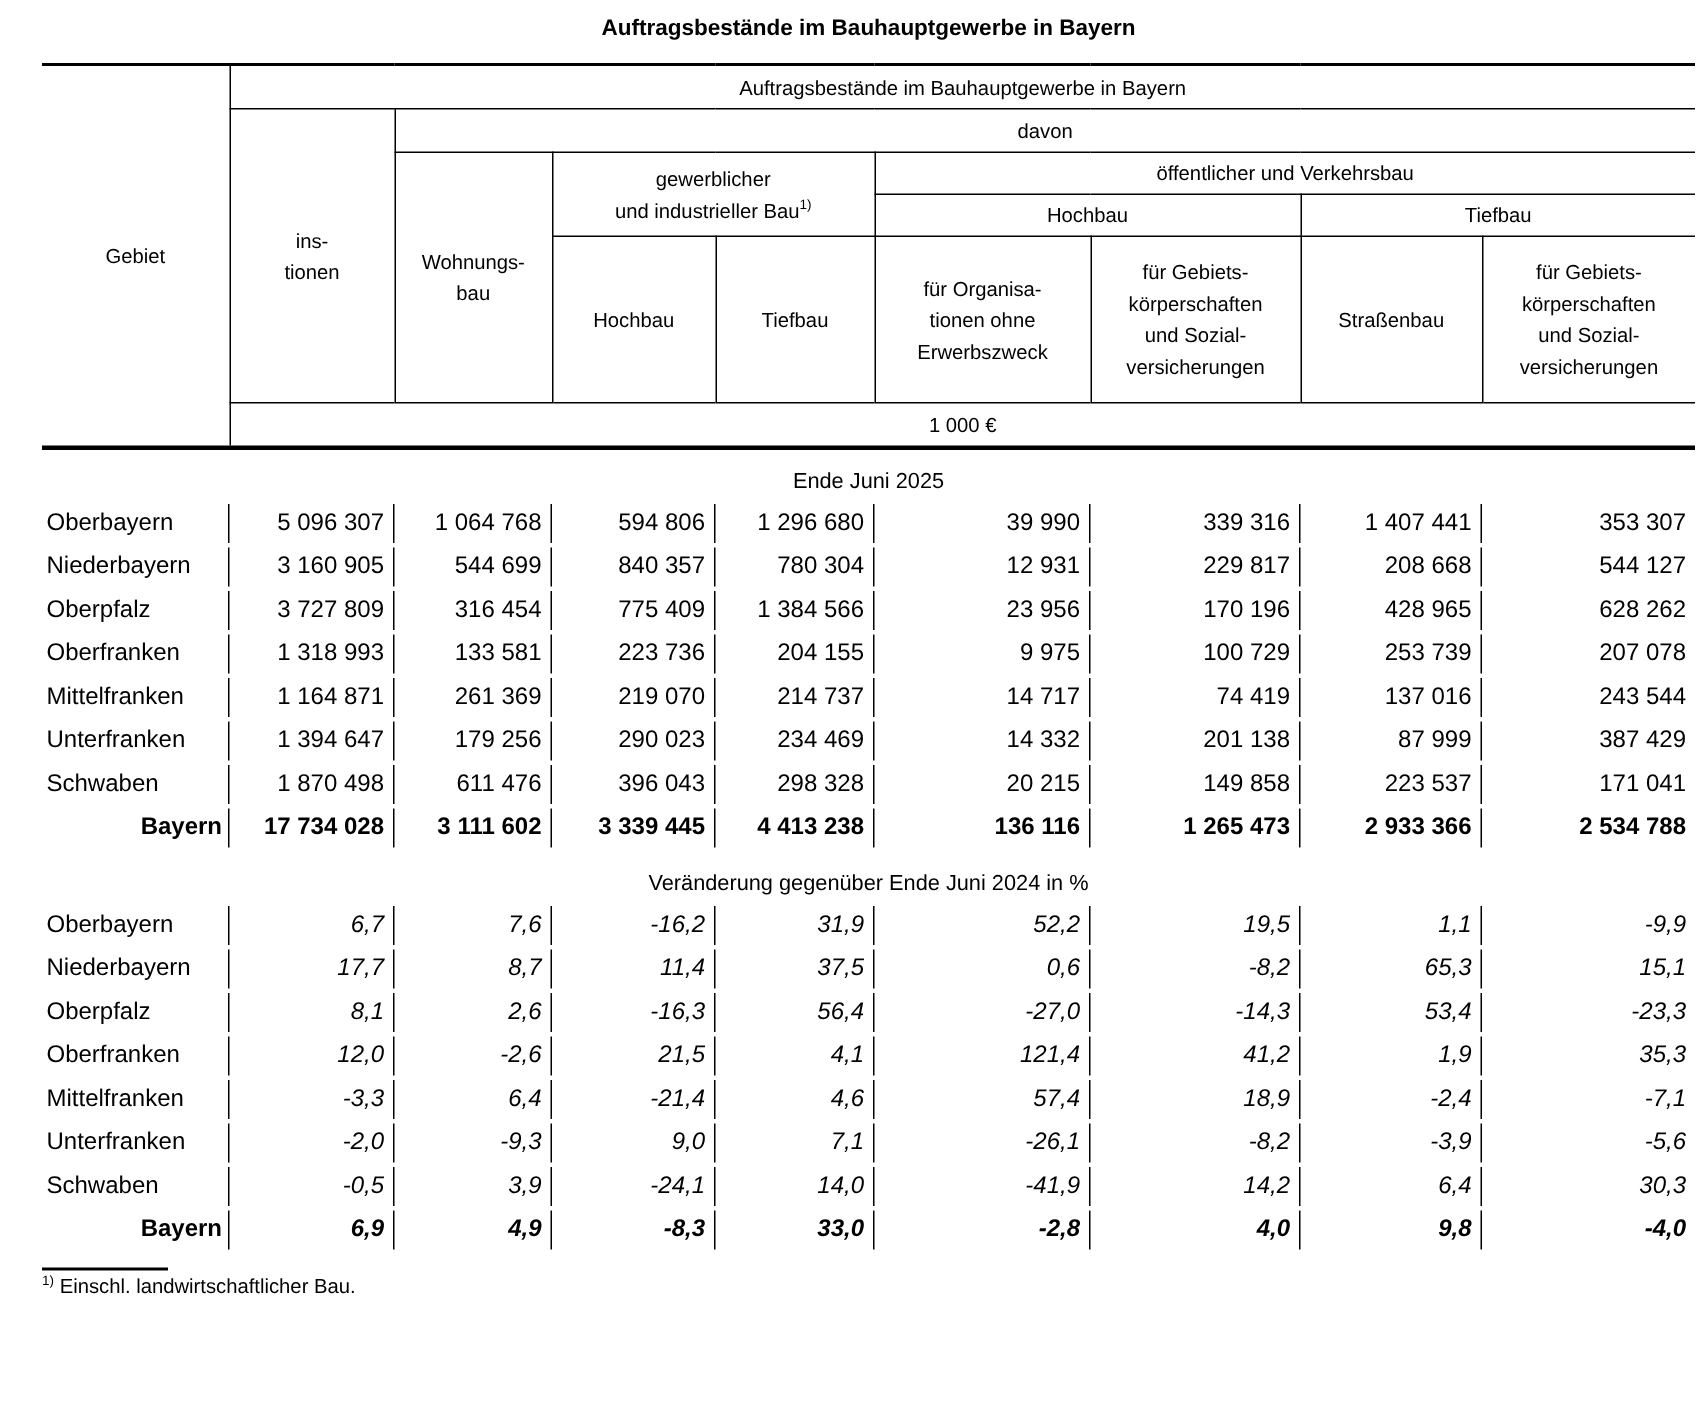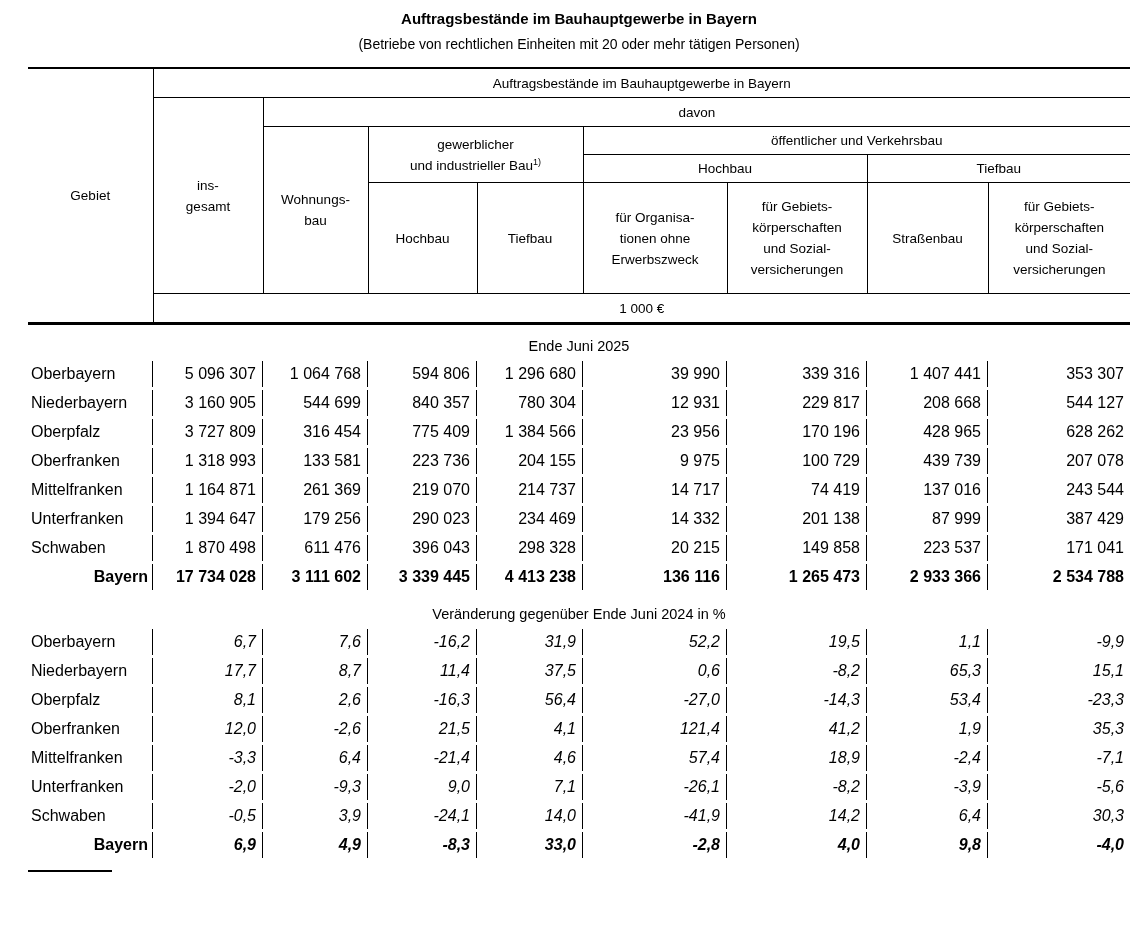--- a/index.html
+++ b/index.html
@@ -123,42 +123,41 @@
     text-align: right;
     font-size: 15px;
   }
 </style>
 </head>
 <body>
 
 <div class="page">
 
   <div class="doc-title">Auftragsbestände im Bauhauptgewerbe in Bayern</div>
-  <div class="doc-subtitle">(Betriebe von rechtlichen Einheiten mit 20 oder mehr tätigen Personen)</div>
 
   <table class="head">
     <colgroup>
       <col class="c1">
         <col class="c2">
         <col class="c3">
         <col class="c4">
         <col class="c5">
       <col class="c6">
         <col class="c7">
         <col class="c8">
         <col class="c9">
     </colgroup>
     <tbody>
         <tr class="hr-a">
       <td rowspan="6" class="br">Gebiet</td>
       <td colspan="8" class="bb">Auftragsbestände im Bauhauptgewerbe in Bayern</td>
     </tr>
     <tr class="hr-b">
       <td rowspan="4" class="br">ins-
-gesamt</td>
+tionen</td>
       <td colspan="7" class="bb">davon</td>
     </tr>
     <tr class="hr-c">
       <td rowspan="3" class="br">Wohnungs-
 bau</td>
       <td colspan="2" rowspan="2" class="br bb"><span>gewerblicher
 und industrieller Bau</span><sup class="fn">1)</sup></td>
       <td colspan="4" class="bb">öffentlicher und Verkehrsbau</td>
     </tr>
     <tr class="hr-d">
@@ -236,21 +235,21 @@
           <td class="value-cell last">628 262</td>
         </tr>
         <tr>
           <td class="region-cell">Oberfranken</td>
           <td class="value-cell">1 318 993</td>
           <td class="value-cell">133 581</td>
           <td class="value-cell">223 736</td>
           <td class="value-cell">204 155</td>
           <td class="value-cell">9 975</td>
           <td class="value-cell">100 729</td>
-          <td class="value-cell">439 739</td>
+          <td class="value-cell">253 739</td>
           <td class="value-cell last">207 078</td>
         </tr>
         <tr>
           <td class="region-cell">Mittelfranken</td>
           <td class="value-cell">1 164 871</td>
           <td class="value-cell">261 369</td>
           <td class="value-cell">219 070</td>
           <td class="value-cell">214 737</td>
           <td class="value-cell">14 717</td>
           <td class="value-cell">74 419</td>
@@ -392,15 +391,16 @@
           <td class="value-cell">33,0</td>
           <td class="value-cell">-2,8</td>
           <td class="value-cell">4,0</td>
           <td class="value-cell">9,8</td>
           <td class="value-cell last">-4,0</td>
         </tr>
       </tbody>
   </table>
 
   <div class="footnote-rule"></div>
+  <div class="footnote"><sup class="fn">1)</sup><span> Einschl. landwirtschaftlicher Bau.</span></div>
 
 
 </div>
 
 </body></html>

